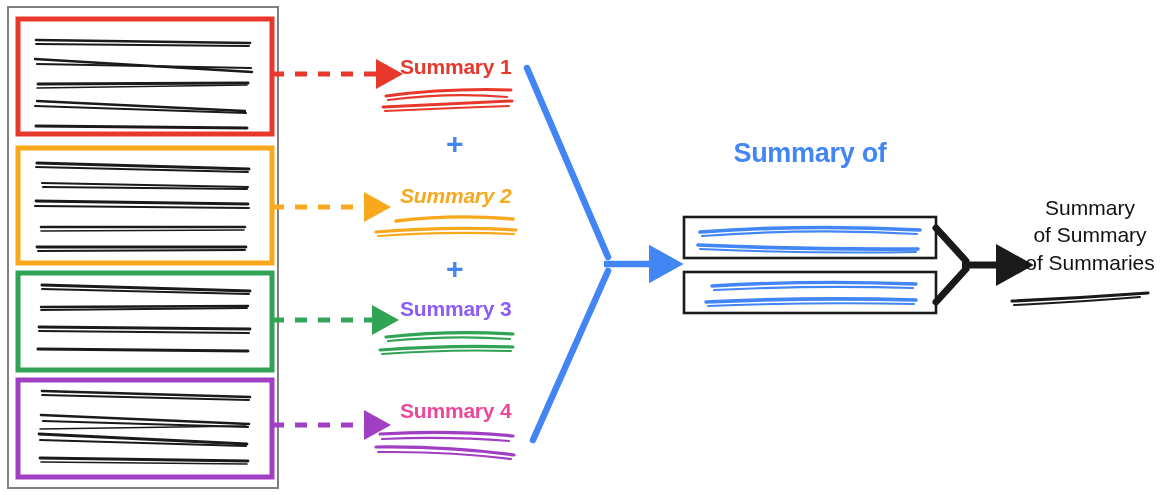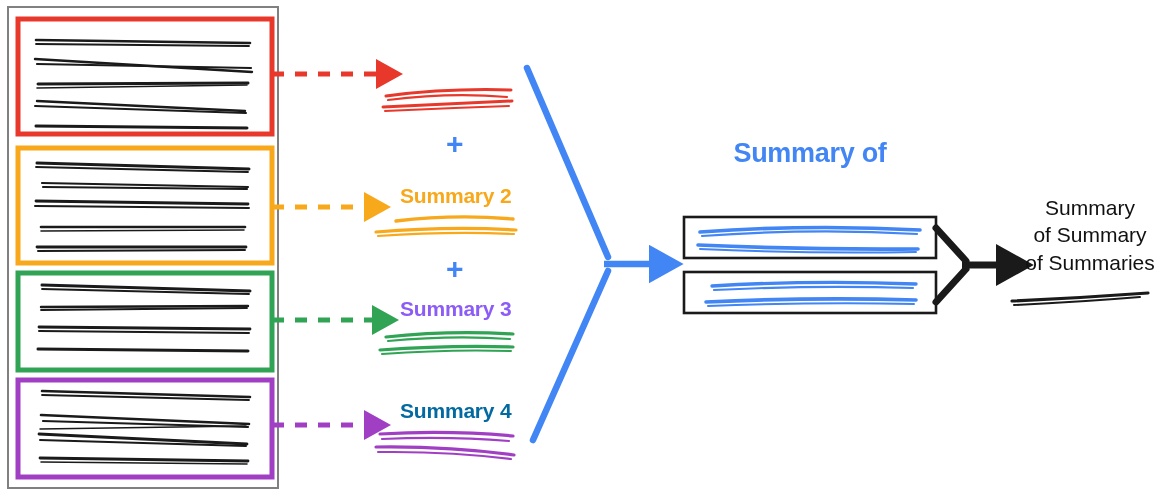--- a/index.html
+++ b/index.html
@@ -198,26 +198,27 @@
       <path d="M936 302 L966 269" fill="none" stroke="#1A1A1A" stroke-width="7" stroke-linecap="round"></path>
       <line x1="962" y1="265" x2="1003" y2="265" stroke="#1A1A1A" stroke-width="7" stroke-linecap="butt" marker-end="url(#ah-black)"></line>
     </g>
 
     <g stroke="#1A1A1A" fill="none" stroke-linecap="round">
       <path d="M1012 301 Q1080 298 1148 293" stroke-width="3.2"></path>
       <path d="M1014 305 Q1080 302 1140 297" stroke-width="2.0"></path>
     </g>
   </svg>
 
-
-  <div class="lbl summary-label" style="left:400px; top:184px; color:#F8A81B;">Summary 2</div>
+  <div class="lbl summary-label" style="left:400px; top:55px; color:#E8382B;">Summary 1</div>
+
+  <div class="lbl summary-label" style="left:400px; top:184px; color:#F8A81B;font-style:italic;">Summary 2</div>
 
   <div class="lbl summary-label" style="left:400px; top:297px; color:#8b5cf6;">Summary 3</div>
 
-  <div class="lbl summary-label" style="left:400px; top:399px; color:#0369a1;">Summary 4</div>
+  <div class="lbl summary-label" style="left:400px; top:399px; color:#ec4899;">Summary 4</div>
 
   <div class="plus" style="left:446px; top:129px; color:#4285F4;">+</div>
 
   <div class="plus" style="left:446px; top:254px; color:#4285F4;">+</div>
 
   <div class="lbl sos-title" style="left:695px; top:137px; color:#4285F4;">
     <div>Summary of</div>
   </div>
 
   <div class="lbl final-title" style="left:1000px; top:194px;">

